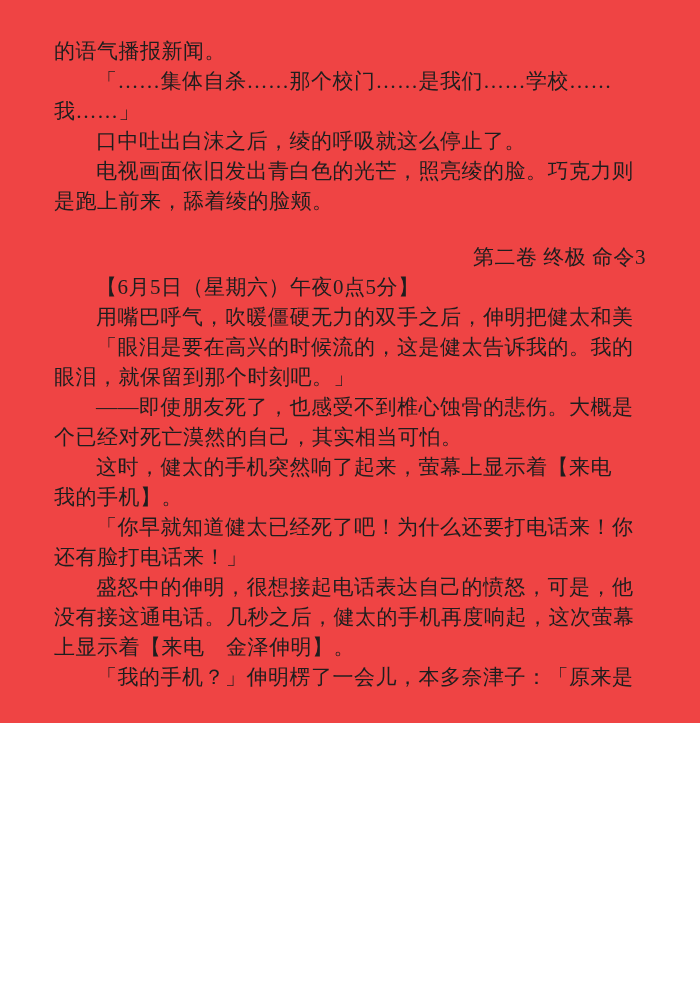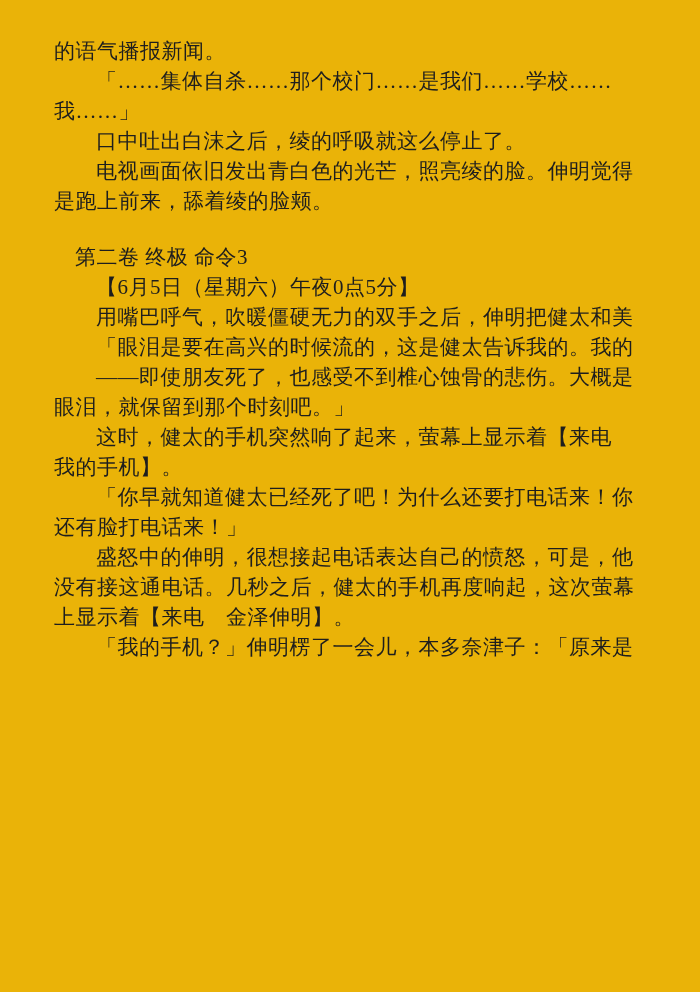--- a/index.html
+++ b/index.html
@@ -3,22 +3,22 @@
 <meta charset="utf-8">
 <style>
   html, body {
     margin: 0;
     padding: 0;
     background: #ffffff;
   }
   .page {
     position: relative;
     width: 700px;
-    height: 992px;
-    background: #eab308;
+    height: 723px;
+    background: #ef4444;
     overflow: hidden;
     font-family: "Liberation Serif", "DejaVu Serif", serif;
     color: #1e1e1e;
   }
   .content {
     position: absolute;
     left: 54px;
     top: 36px;
     width: 592px;
   }
@@ -27,39 +27,40 @@
     line-height: 30px;
     letter-spacing: 0.5px;
     white-space: pre-wrap;
     text-rendering: optimizeLegibility;
   }
   .indent-0 { padding-left: 0; }
   .indent-1 { padding-left: 21px; }
   .indent-2 { padding-left: 42px; }
   .gap-none { margin-top: 0; }
   .gap-para { margin-top: 0; }
-  .gap-section { margin-top: 26px; }
+  .gap-section { margin-top: 26px; text-align: right; }
 </style>
 </head>
 <body>
 
 <div class="page">
   <div class="content">
       <div class="line indent-0 gap-none">的语气播报新闻。</div>
       <div class="line indent-2 gap-para">「……集体自杀……那个校门……是我们……学校……</div>
       <div class="line indent-0 gap-none">我……」</div>
       <div class="line indent-2 gap-para">口中吐出白沫之后，绫的呼吸就这么停止了。</div>
-      <div class="line indent-2 gap-para">电视画面依旧发出青白色的光芒，照亮绫的脸。伸明觉得</div>
+      <div class="line indent-2 gap-para">电视画面依旧发出青白色的光芒，照亮绫的脸。巧克力则</div>
       <div class="line indent-0 gap-none">是跑上前来，舔着绫的脸颊。</div>
       <div class="line indent-1 gap-section">第二卷 终极 命令3</div>
       <div class="line indent-2 gap-none">【6月5日（星期六）午夜0点5分】</div>
       <div class="line indent-2 gap-para">用嘴巴呼气，吹暖僵硬无力的双手之后，伸明把健太和美</div>
       <div class="line indent-2 gap-para">「眼泪是要在高兴的时候流的，这是健太告诉我的。我的</div>
+      <div class="line indent-0 gap-none">眼泪，就保留到那个时刻吧。」</div>
       <div class="line indent-2 gap-para">——即使朋友死了，也感受不到椎心蚀骨的悲伤。大概是</div>
-      <div class="line indent-0 gap-none">眼泪，就保留到那个时刻吧。」</div>
+      <div class="line indent-0 gap-none">个已经对死亡漠然的自己，其实相当可怕。</div>
       <div class="line indent-2 gap-para">这时，健太的手机突然响了起来，萤幕上显示着【来电</div>
       <div class="line indent-0 gap-none">我的手机】。</div>
       <div class="line indent-2 gap-para">「你早就知道健太已经死了吧！为什么还要打电话来！你</div>
       <div class="line indent-0 gap-none">还有脸打电话来！」</div>
       <div class="line indent-2 gap-para">盛怒中的伸明，很想接起电话表达自己的愤怒，可是，他</div>
       <div class="line indent-0 gap-none">没有接这通电话。几秒之后，健太的手机再度响起，这次萤幕</div>
       <div class="line indent-0 gap-none">上显示着【来电　金泽伸明】。</div>
       <div class="line indent-2 gap-para">「我的手机？」伸明楞了一会儿，本多奈津子：「原来是</div>
     </div>
 </div>

